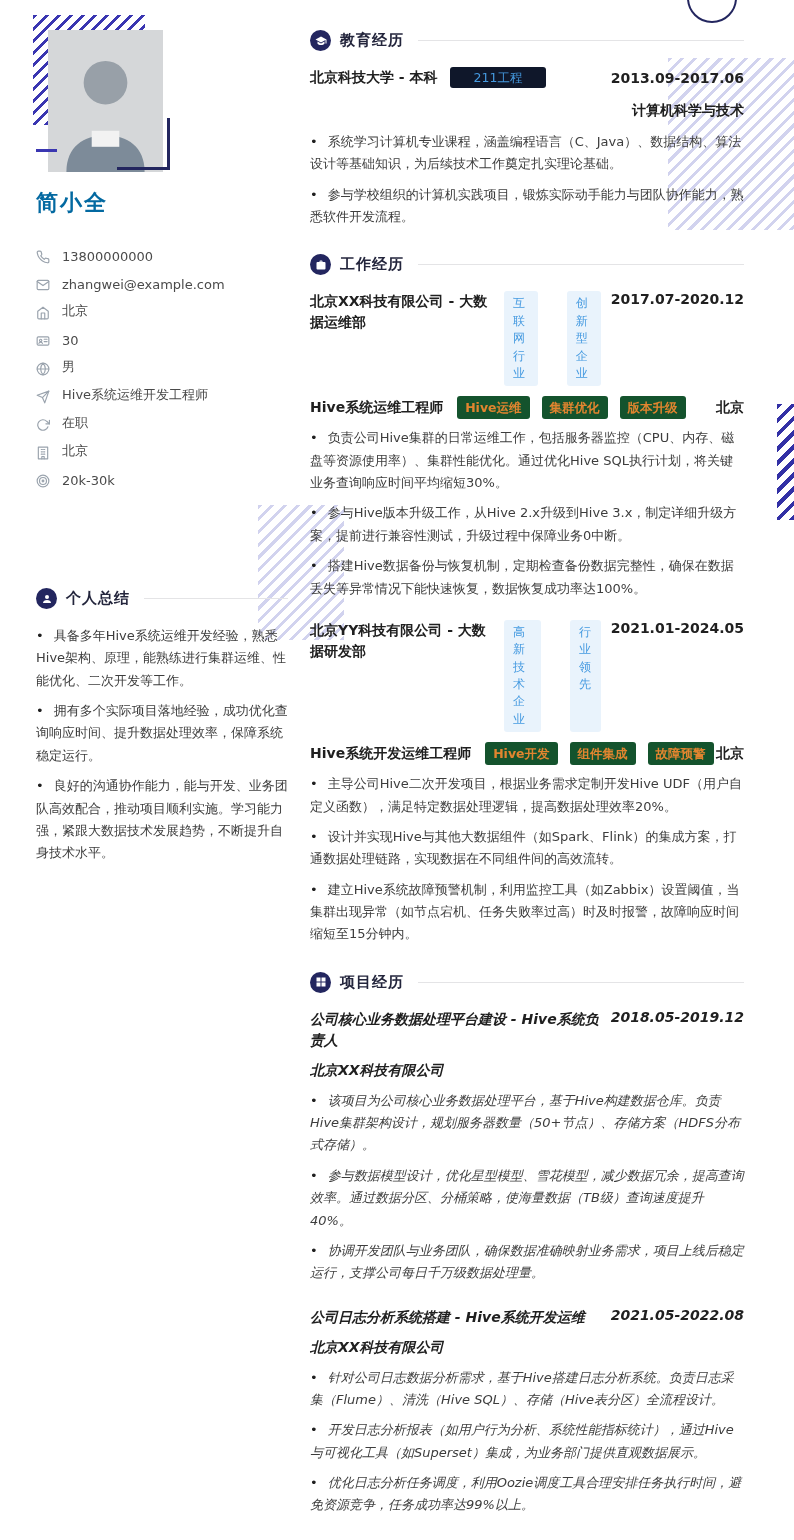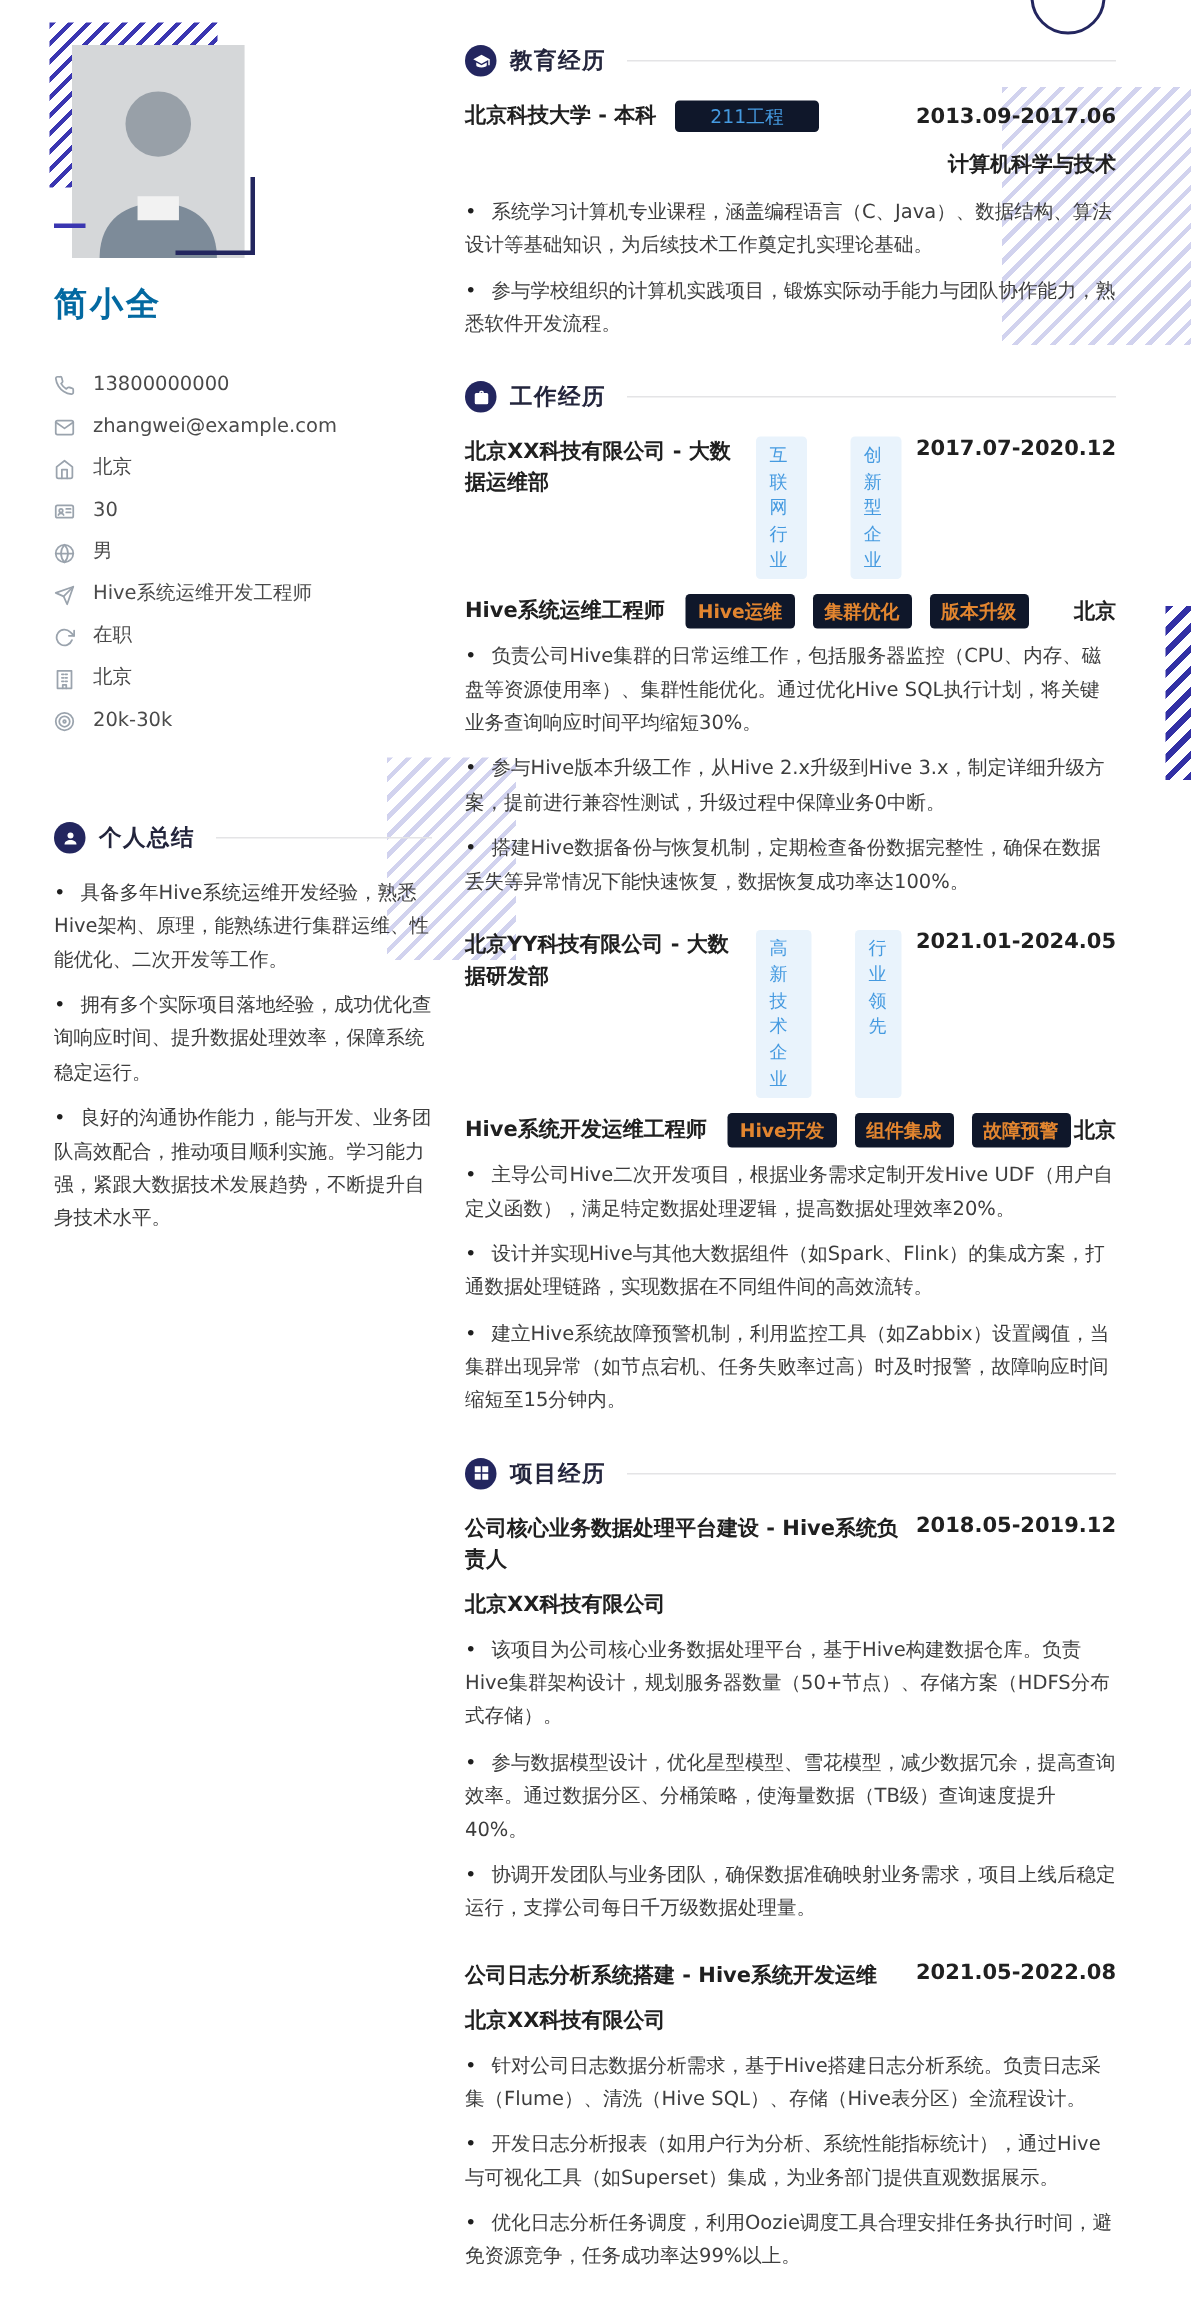--- a/index.html
+++ b/index.html
@@ -36,41 +36,41 @@
   .cicon{width:14px;height:14px;margin-right:12px;color:#9aa3ad;flex:0 0 14px;}
   .cicon svg{width:14px;height:14px;display:block;fill:none;stroke:currentColor;stroke-width:2;stroke-linecap:round;stroke-linejoin:round;}
 
   
   .sec-head{display:flex;align-items:center;margin-bottom:16px;}
   .sec-icon{width:21px;height:21px;border-radius:50%;background:var(--navy);display:flex;align-items:center;justify-content:center;flex:0 0 21px;}
   .sec-icon svg{width:12px;height:12px;fill:#fff;display:block;}
   .sec-title{font-size:15px;font-weight:bold;color:#23253c;margin-left:9px;letter-spacing:1px;white-space:nowrap;}
   .sec-line{flex:1;height:1px;background:#e4e4e6;margin-left:14px;}
 
-  .summary{margin-top:60px;}
+  .summary{margin-top:100px;}
   ul.bullets{margin:0;padding:0;list-style:none;}
   ul.bullets li{font-size:13px;line-height:1.72;color:#3d3d3d;margin-bottom:8px;}
   ul.bullets li::before{content:"•";margin-right:10px;color:#1f1f1f;}
 
   
   .main{position:absolute;left:310px;top:30px;width:434px;}
   .section{margin-bottom:26px;}
   .row{display:flex;align-items:flex-start;}
   .bold14{font-size:14px;font-weight:bold;color:#202020;line-height:1.5;}
   .date{margin-left:auto;font-size:14px;font-weight:bold;color:#202020;white-space:nowrap;padding-left:10px;}
   .tag-blue{display:inline-block;background:#e9f3fc;color:#459ae0;font-size:12px;line-height:1.45;padding:4px 9px;border-radius:3px;max-width:78px;}
   .badge-blue{display:inline-block;background:#0f172a;color:#459ae0;font-size:12.5px;line-height:1.2;padding:3px 24px;border-radius:3px;margin-left:12px;white-space:nowrap;}
-  .tag-orange{display:inline-block;background:#0f172a;color:#e2852f;font-size:12.5px;font-weight:bold;line-height:1.2;padding:4px 8px;border-radius:3px;white-space:nowrap;}
+  .tag-orange{display:inline-block;background:#14532d;color:#e2852f;font-size:12.5px;font-weight:bold;line-height:1.2;padding:4px 8px;border-radius:3px;white-space:nowrap;}
   .company{width:178px;flex:0 0 178px;}
   .ctags{display:flex;gap:29px;margin-left:16px;}
   .rolerow{margin-top:10px;margin-bottom:8px;align-items:center;display:flex;}
   .rtags{display:flex;gap:12px;margin-left:14px;}
   .loc{margin-left:auto;font-size:14px;font-weight:bold;color:#202020;}
   .job{margin-bottom:20px;}
-  .proj{margin-bottom:22px;}
+  .proj{margin-bottom:22px;font-style:italic;}
   .proj .pcompany{margin:9px 0 9px;}
   .edu-title-row{margin-bottom:12px;align-items:center;display:flex;}
   .edu-major{margin-bottom:10px;text-align:right;}
 </style>
 </head>
 <body>
 
 <div class="page">
 
   <div class="deco deco-circle"></div>

